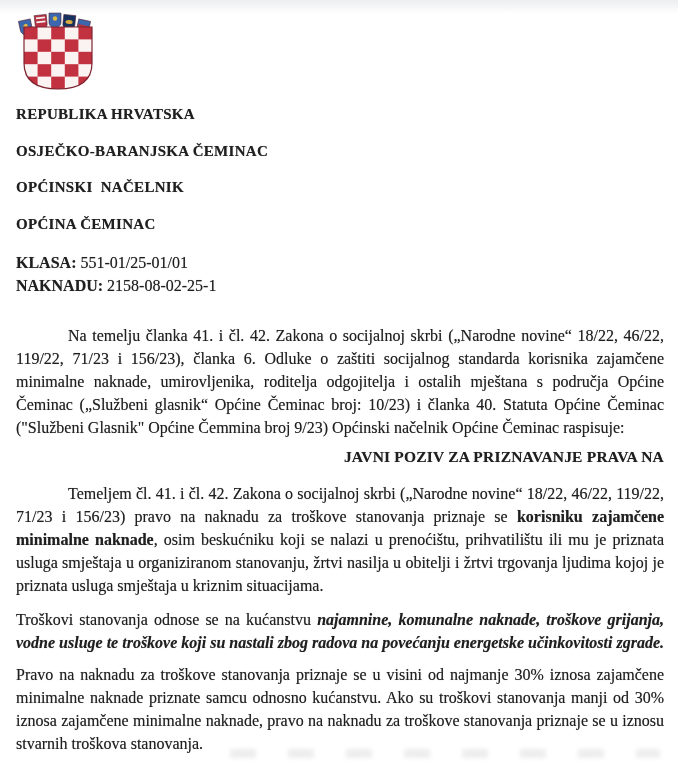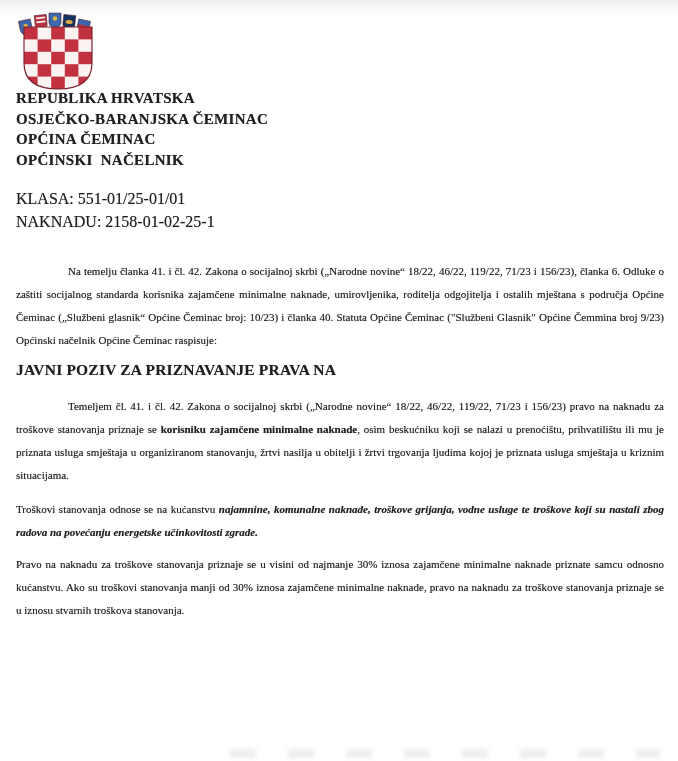--- a/index.html
+++ b/index.html
@@ -21,31 +21,32 @@
   }
   
   .coat{width:80px;height:78px;margin-left:2px;}
   .org-lines{margin-top:-2px;}
   .org-line{
     font-weight:bold;
     font-size:15px;
     line-height:20.5px;
     letter-spacing:0.3px;
     white-space:pre-wrap;
+    margin-top:16px;
   }
   
   .meta{margin-top:17px;font-size:16px;line-height:23px;}
-  .meta-label{font-weight:normal;}
+  .meta-label{font-weight:bold;}
   
-  .body p{margin:0;font-size:11px;line-height:23px;text-align:justify;}
+  .body p{margin:0;font-size:16px;line-height:23px;text-align:justify;}
   .indent{text-indent:52px;}
   .p-intro{margin-top:27px !important;}
   .doc-title{
     margin-top:7px;
-    text-align:left;
+    text-align:right;
     font-weight:bold;
     font-size:15.5px;
     line-height:22px;
     letter-spacing:0.2px;
   }
   .p-eligibility{margin-top:14px !important;}
   .p-costs{margin-top:11px !important;}
   .p-amount{margin-top:9px !important;}
   .bold{font-weight:bold;font-style:normal;}
   .bold-italic{font-weight:bold;font-style:italic;}
@@ -121,33 +122,33 @@
                 <rect x="54.4" y="49.6" width="13.6" height="12.4"></rect>
             </g>
           </g>
           <path d="M0,0 H68 V36 C68,56 52,62 34,62 C16,62 0,56 0,36 Z" fill="none" stroke="#7e2531" stroke-width="1.2"></path>
         </g>
       </svg>
     </div>
     <div class="org-lines">
       <div class="org-line">REPUBLIKA HRVATSKA</div>
       <div class="org-line">OSJEČKO-BARANJSKA ČEMINAC</div>
+      <div class="org-line">OPĆINSKI  NAČELNIK</div>
       <div class="org-line">OPĆINA ČEMINAC</div>
-      <div class="org-line">OPĆINSKI  NAČELNIK</div>
     </div>
   </div>
 
   <div class="meta">
     <div>
       <span class="meta-label">KLASA:</span>
       <span>551-01/25-01/01</span>
     </div>
     <div>
       <span class="meta-label">NAKNADU:</span>
-      <span>2158-01-02-25-1</span>
+      <span>2158-08-02-25-1</span>
     </div>
   </div>
 
   <div class="body">
     <p class="indent p-intro">Na temelju članka 41. i čl. 42. Zakona o socijalnoj skrbi („Narodne novine“ 18/22, 46/22, 119/22, 71/23 i 156/23), članka 6. Odluke o zaštiti socijalnog standarda korisnika zajamčene minimalne naknade, umirovljenika, roditelja odgojitelja i ostalih mještana s područja Općine Čeminac („Službeni glasnik“ Općine Čeminac broj: 10/23) i članka 40. Statuta Općine Čeminac ("Službeni Glasnik" Općine Čemmina broj 9/23) Općinski načelnik Općine Čeminac raspisuje:</p>
 
     <div class="doc-title">
       <div>JAVNI POZIV ZA PRIZNAVANJE PRAVA NA</div>
     </div>
 

